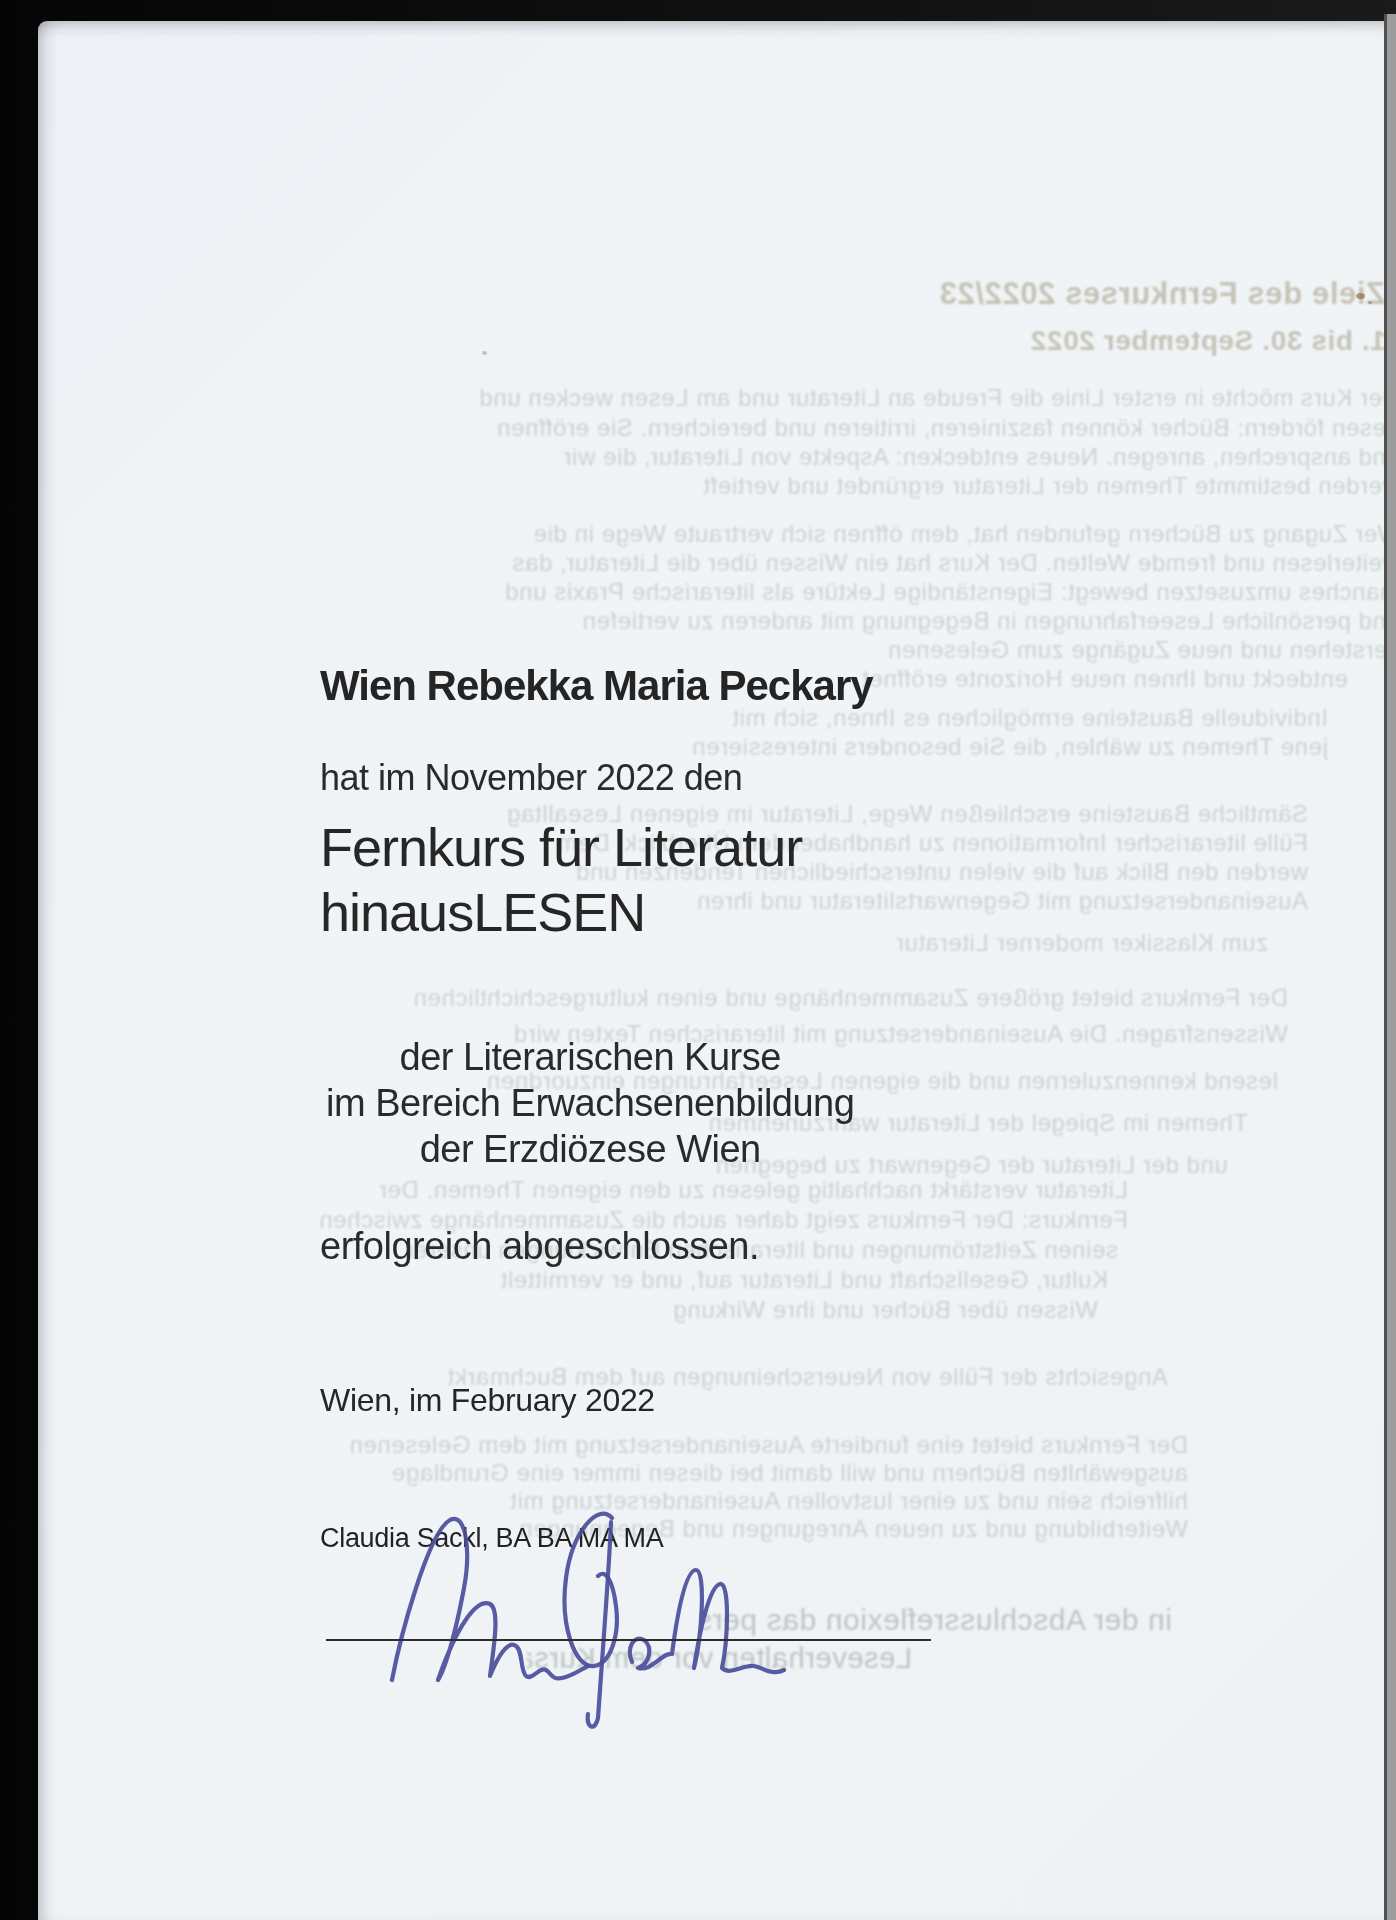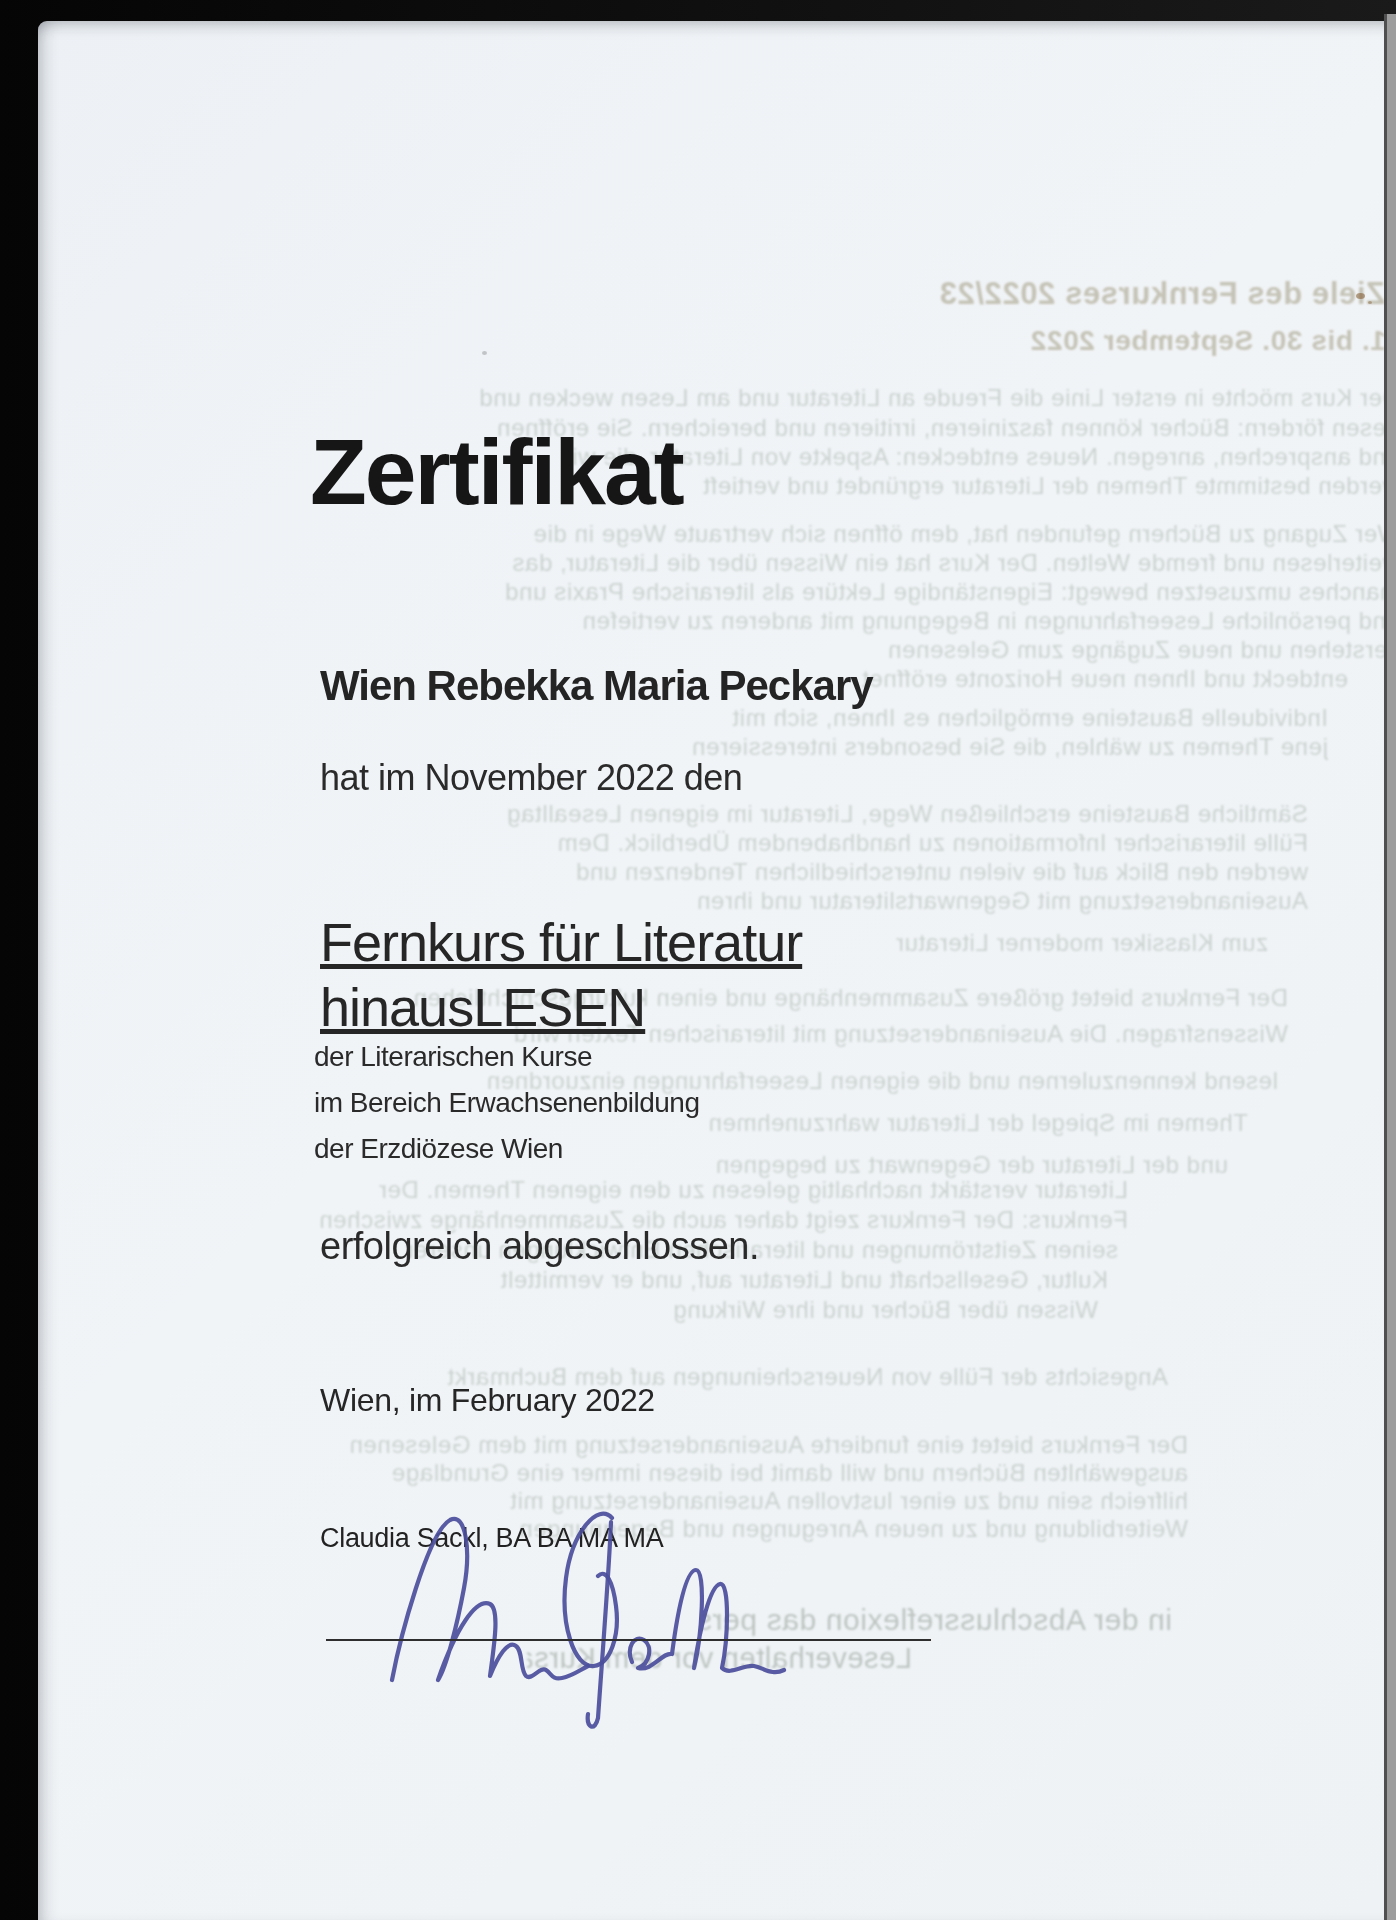--- a/index.html
+++ b/index.html
@@ -18,22 +18,22 @@
     border-top-left-radius:9px;
     box-shadow:inset 14px 0 18px -12px rgba(20,30,40,.30), inset 0 14px 16px -12px rgba(20,30,40,.28);
     overflow:hidden;
   }
   .page *{position:absolute;white-space:nowrap;}
   
   .ink{color:#1f1f1f;}
   .doc-title{left:272px;top:398px;font-size:93px;font-weight:700;letter-spacing:-2px;color:#161616;}
   .recipient{left:282px;top:641px;font-size:42px;font-weight:700;letter-spacing:-1px;color:#242424;}
   .intro{left:282px;top:736px;font-size:36px;letter-spacing:-0.5px;color:#2a2a2a;}
-  .course{left:282px;top:889px;font-size:54px;letter-spacing:-1px;line-height:65px;color:#262626;white-space:pre-line;text-decoration:underline;}
-  .issuer{left:276px;top:1013px;font-size:28px;letter-spacing:-0.5px;line-height:46px;color:#2a2a2a;white-space:pre-line;}
+  .course{left:282px;top:794px;font-size:54px;letter-spacing:-1px;line-height:65px;color:#262626;white-space:pre-line;}
+  .issuer{left:288px;top:1013px;font-size:38px;letter-spacing:-0.5px;line-height:46px;color:#2a2a2a;white-space:pre-line;text-align:center;}
   .completion{left:282px;top:1204px;font-size:38px;letter-spacing:-0.5px;color:#2a2a2a;}
   .place-date{left:282px;top:1361px;font-size:32px;letter-spacing:-0.3px;color:#262626;}
   .signatory{left:282px;top:1502px;font-size:27px;letter-spacing:-0.3px;color:#222;}
   .sig-line{left:288px;top:1618px;width:605px;height:2px;background:#2e2e2e;}
   .sig-svg{left:242px;top:1459px;width:700px;height:260px;}
   
   .bleed{left:0;top:0;width:100%;height:100%;pointer-events:none;}
   .bleed-line{
     transform:scaleX(-1);
     overflow:hidden;
@@ -88,21 +88,20 @@
       <div class="bleed-line" style="top: 1276px; right: 290px; width: 520px;">Wissen über Bücher und ihre Wirkung</div>
       <div class="bleed-line" style="top: 1343px; right: 220px; width: 800px;">Angesichts der Fülle von Neuerscheinungen auf dem Buchmarkt</div>
       <div class="bleed-line" style="top: 1411px; right: 200px; width: 920px;">Der Fernkurs bietet eine fundierte Auseinandersetzung mit dem Gelesenen</div>
       <div class="bleed-line" style="top: 1439px; right: 200px; width: 900px;">ausgewählten Büchern und will damit bei diesen immer eine Grundlage</div>
       <div class="bleed-line" style="top: 1467px; right: 200px; width: 830px;">hilfreich sein und zu einer lustvollen Auseinandersetzung mit</div>
       <div class="bleed-line" style="top: 1495px; right: 200px; width: 750px;">Weiterbildung und zu neuen Anregungen und Begegnungen</div>
       <div class="bleed-line g" style="top: 1582px; right: 216px; width: 470px; font-size: 30px;">in der Abschlussreflexion das persönliche</div>
       <div class="bleed-line g" style="top: 1622px; right: 476px; width: 385px; font-size: 29px;">Leseverhalten vor dem Kursangebot reflektiert</div>
     </div>
 
-  <div class="doc-title ink">Zertifikat</div>
 
   <div class="recipient ink">Wien Rebekka Maria Peckary</div>
 
   <div class="intro ink">hat im November 2022 den</div>
 
   <div class="course ink">Fernkurs für Literatur
 hinausLESEN</div>
 
   <div class="issuer ink">der Literarischen Kurse
 im Bereich Erwachsenenbildung

